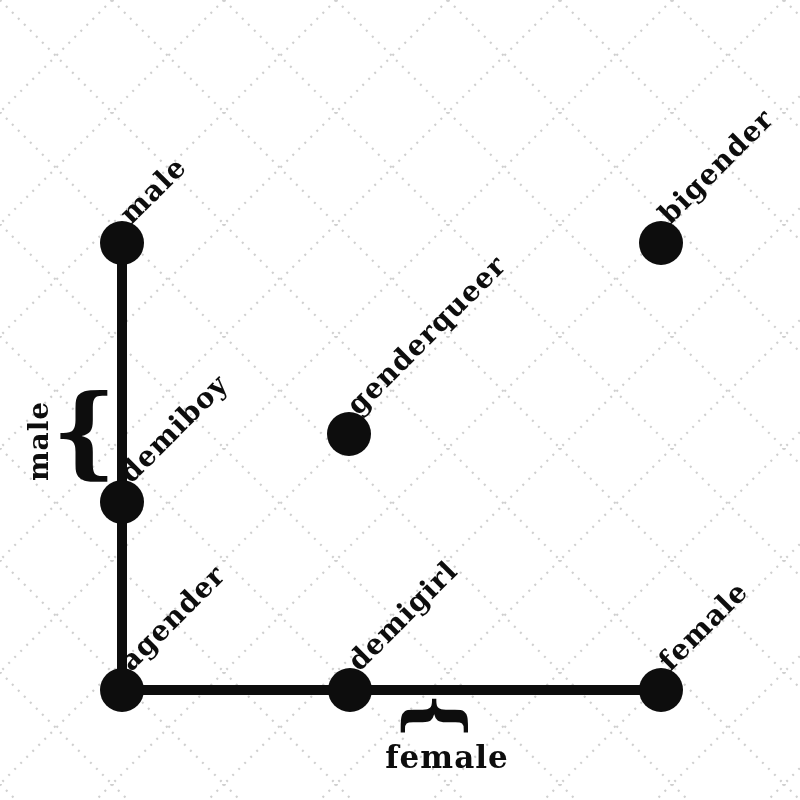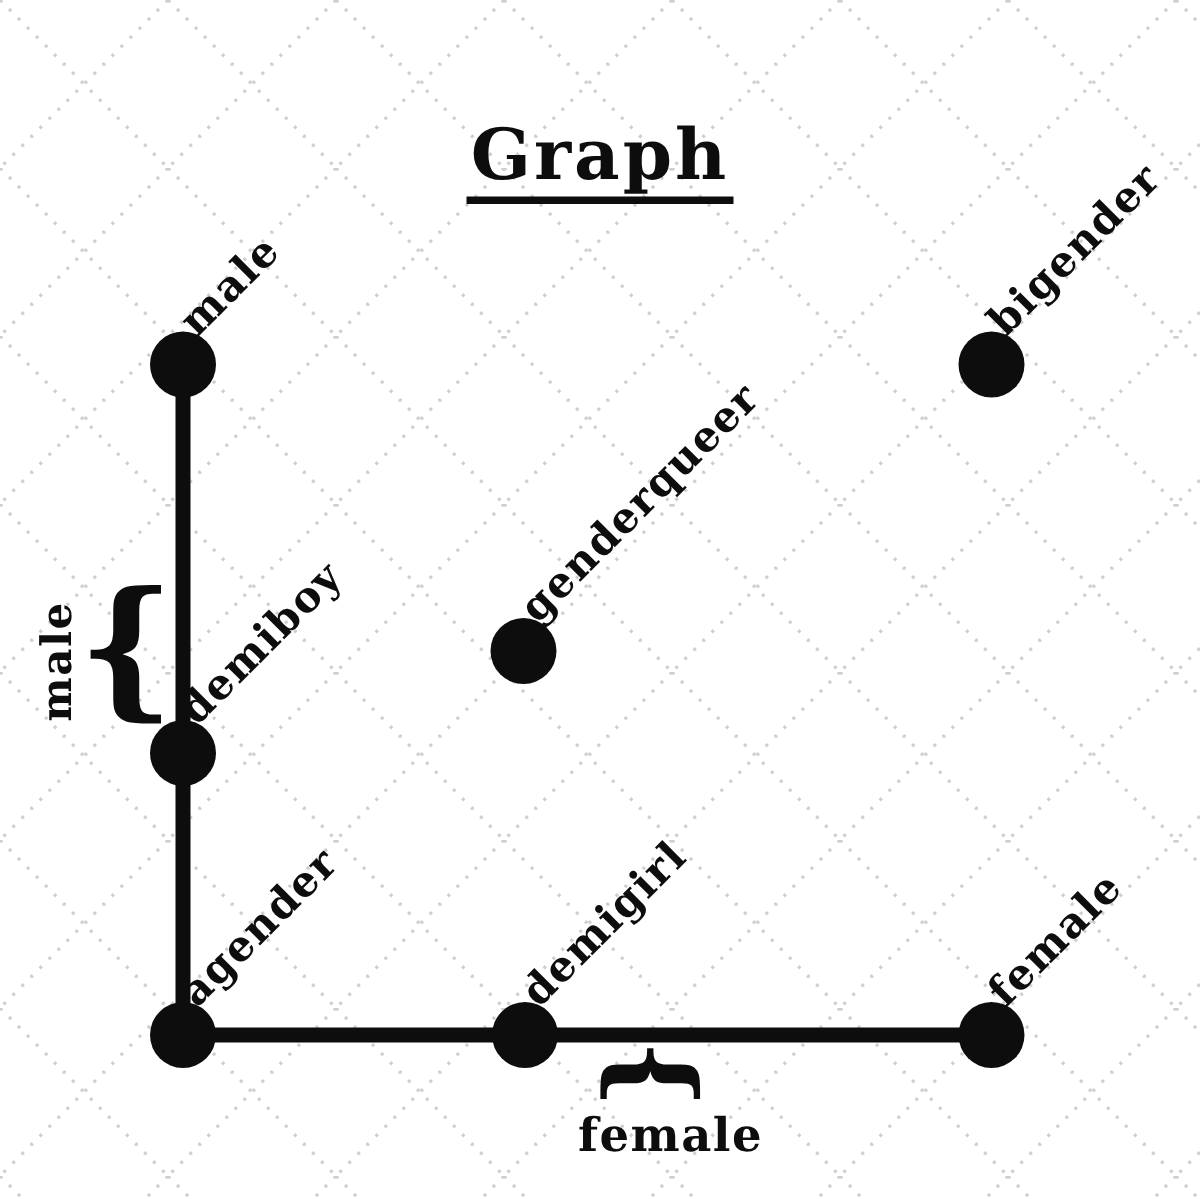--- a/index.html
+++ b/index.html
@@ -121,23 +121,20 @@
   <svg class="bg" width="800" height="800" aria-hidden="true">
     <defs>
       <pattern id="lattice" width="112" height="112" patternUnits="userSpaceOnUse">
         <path d="M0 0 L112 112" stroke="#cfcfcf" stroke-width="2.2" stroke-dasharray="2 6.5" fill="none"></path>
         <path d="M112 0 L0 112" stroke="#cfcfcf" stroke-width="2.2" stroke-dasharray="2 6.5" fill="none"></path>
       </pattern>
     </defs>
     <rect width="800" height="800" fill="url(#lattice)"></rect>
   </svg>
 
-  <div class="title-wrap">
-    <span class="title-text">Graph</span>
-  </div>
 
   <div class="edge edge-vertical"></div>
   <div class="edge edge-horizontal"></div>
 
   <div class="node n-male">
     <div class="dot"></div>
     <span class="node-label">male</span>
   </div>
 
   <div class="node n-bigender">

